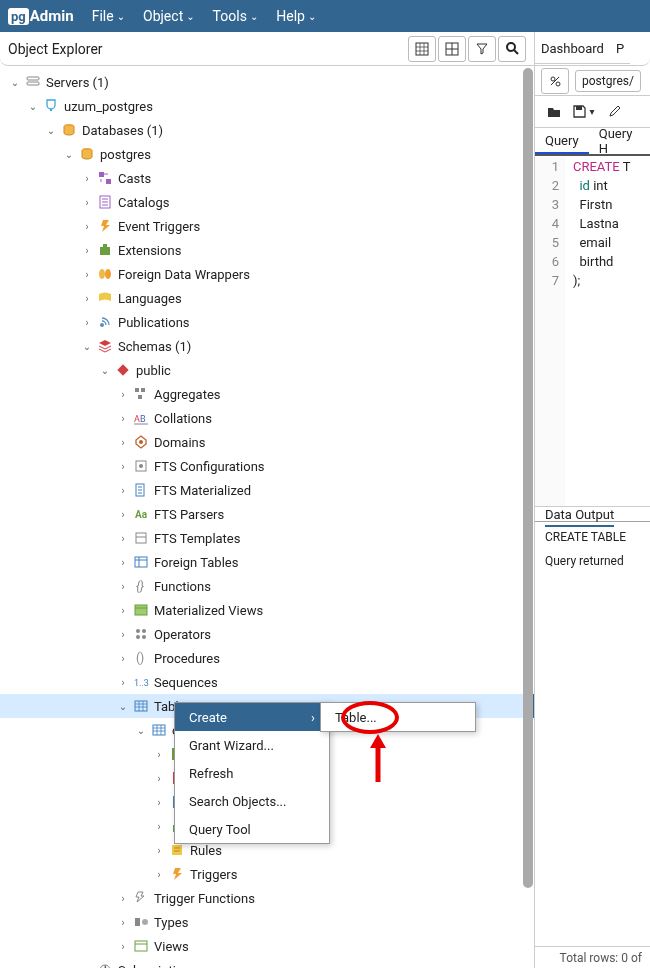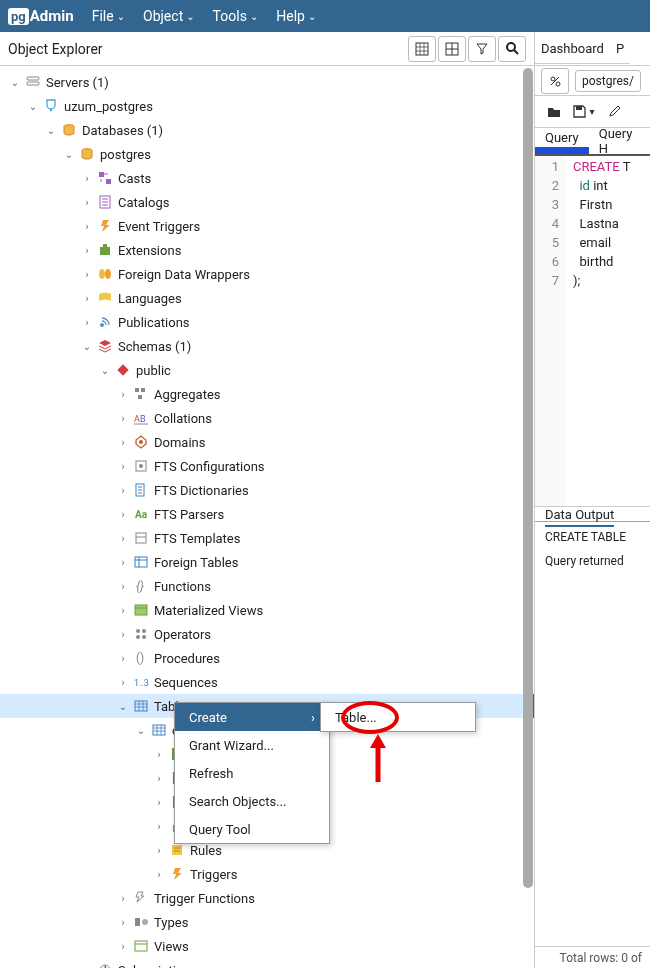--- a/index.html
+++ b/index.html
@@ -2,21 +2,21 @@
 <html><head>
 <meta charset="utf-8">
 <style>
 * { margin:0; padding:0; box-sizing:border-box; font-family:-apple-system,BlinkMacSystemFont,"Segoe UI",Roboto,sans-serif; }
 body { width:650px; height:968px; overflow:hidden; background:#fff; font-size:13px; color:#222; position:relative; }
 .menubar { height:32px; background:#326690; color:#fff; display:flex; align-items:center; padding:0 8px; }
 .logo { font-weight:bold; font-size:15px; display:flex; align-items:center; margin-right:18px; }
 .logo-pg { background:#fff; color:#326690; border-radius:3px; padding:1px 3px; margin-right:1px; font-size:13px; }
 .menu-item { margin-right:18px; cursor:pointer; display:flex; align-items:center; font-size:14px; }
 .chev { margin-left:3px; font-size:10px; }
-.topbar { height:34px; border-bottom:1px solid #ccc; display:flex; align-items:center; }
+.topbar { height:34px; border-bottom:1px solid #ccc; display:flex; align-items:center;border-radius:8px; }
 .topbar-left { flex:0 0 535px; display:flex; align-items:center; padding:0 8px; border-right:1px solid #ccc; height:100%; }
 .topbar-title { font-size:14px; }
 .topbar-icons { margin-left:auto; display:flex; gap:2px; }
 .icon-btn { width:28px; height:26px; display:flex; align-items:center; justify-content:center; border:1px solid transparent; border-radius:3px; cursor:pointer; color:#333; }
 .icon-btn.bordered { border-color:#bbb; }
 .main { display:flex; height:calc(968px - 66px); }
 .tree-panel { width:535px; border-right:1px solid #ccc; overflow:hidden; position:relative; }
 .tree { padding:4px 0; }
 .tree-row { display:flex; align-items:center; height:24px; cursor:pointer; white-space:nowrap; }
 .tree-row.selected { background:#d6ebff; border-right:3px solid #326690; }
@@ -26,21 +26,21 @@
 .tree-label { font-size:13px; }
 .right-panel { flex:1; display:flex; flex-direction:column; overflow:hidden; }
 .tabs { height:30px; border-bottom:1px solid #ccc; display:flex; align-items:center; padding:0 6px; gap:12px; }
 .tabs span { font-size:13px; cursor:pointer; }
 .pathbar { height:30px; border-bottom:1px solid #ccc; display:flex; align-items:center; padding:0 6px; gap:6px; }
 .pathbar-text { font-size:12px; padding:2px 6px; border:1px solid #bbb; border-radius:3px; height:22px; display:flex; align-items:center; }
 .toolbar2 { height:32px; border-bottom:1px solid #ccc; display:flex; align-items:center; padding:0 6px; gap:4px; }
 .small-btn { width:26px; height:24px; display:flex; align-items:center; justify-content:center; cursor:pointer; }
 .editor-tabs { height:28px; border-bottom:2px solid #555; display:flex; }
 .editor-tab { padding:0 10px; display:flex; align-items:center; font-size:13px; cursor:pointer; }
-.editor-tab.active { border-bottom:7px solid #1d4ed8; }
+.editor-tab.active { border-bottom:2px solid #1d4ed8; }
 .editor { display:flex; font-family:Menlo,Consolas,monospace; font-size:13px; line-height:19px; padding-top:1px; min-height:350px; }
 .gutter { width:30px; text-align:right; padding-right:6px; color:#888; background:#fafafa; }
 .code { padding-left:8px; white-space:pre; }
 .code .kw { color:#c02688; }
 .code .kw2 { color:#0f766e; }
 .bottom-tabs { height:16px; border-top:1px solid #ccc; border-bottom:1px solid #a3a3a3; display:flex; align-items:flex-start; padding:0 10px; }
 .bottom-tabs span { font-size:13px; border-bottom:2px solid #326690; padding-bottom:3px; }
 .output { padding:8px 10px; font-size:12px; flex:1; }
 .output div { margin-bottom:10px; }
 .statusbar { height:22px; border-top:1px solid #ccc; display:flex; align-items:center; justify-content:flex-end; padding:0 8px; font-size:12px; color:#555; }
@@ -282,21 +282,21 @@
           <span class="tree-label">FTS Configurations</span>
         </div>
         <div class="tree-row" style="padding-left: 116px;">
           <span class="caret">›</span>
           <span class="tree-icon">
             <svg viewBox="0 0 16 16">
               <rect x="3" y="2" width="8" height="12" fill="none" stroke="#4080c0"></rect>
               <path d="M5 5h4M5 8h4M5 11h4" stroke="#4080c0"></path>
             </svg>
           </span>
-          <span class="tree-label">FTS Dictionaries</span>
+          <span class="tree-label">FTS Materialized</span>
         </div>
         <div class="tree-row" style="padding-left: 116px;">
           <span class="caret">›</span>
           <span class="tree-icon">
             <svg viewBox="0 0 16 16">
               <text x="2" y="12" font-size="10" fill="#6a9e3e" font-weight="bold">Aa</text>
             </svg>
           </span>
           <span class="tree-label">FTS Parsers</span>
         </div>

